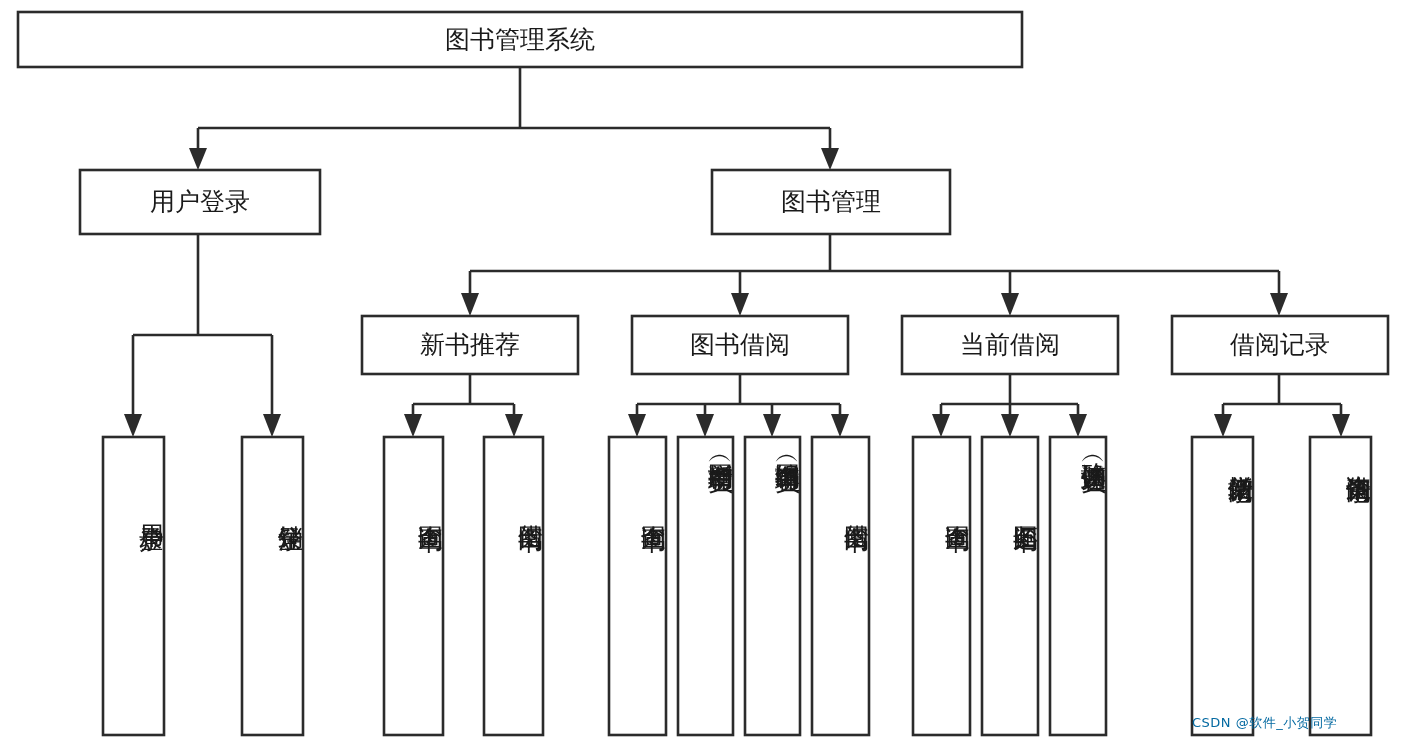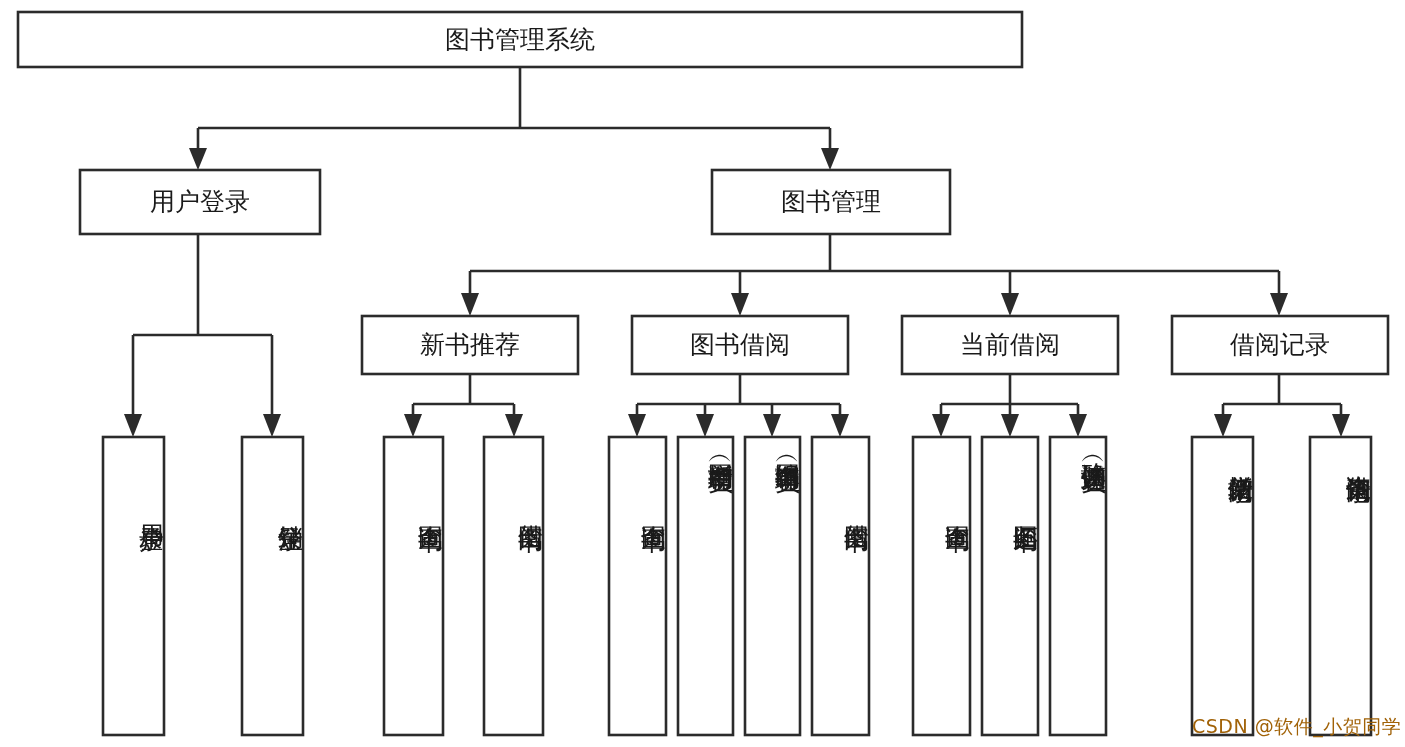--- a/index.html
+++ b/index.html
@@ -62,22 +62,22 @@
     writing-mode: vertical-rl;
     text-orientation: upright;
     letter-spacing: 1px;
     white-space: nowrap;
     text-align: left;
     pointer-events: none;
   }
   .watermark {
     position: absolute;
     font-family: "DejaVu Sans", "Liberation Sans", sans-serif;
-    font-size: 19px;
-    color: #a16207;
+    font-size: 13px;
+    color: #0369a1;
     white-space: nowrap;
     letter-spacing: 0.5px;
   }
 </style>
 </head>
 <body>
 
 <div id="diagram-root">
 
   <svg class="chart-canvas" viewBox="0 0 1405 747" xmlns="http://www.w3.org/2000/svg">

